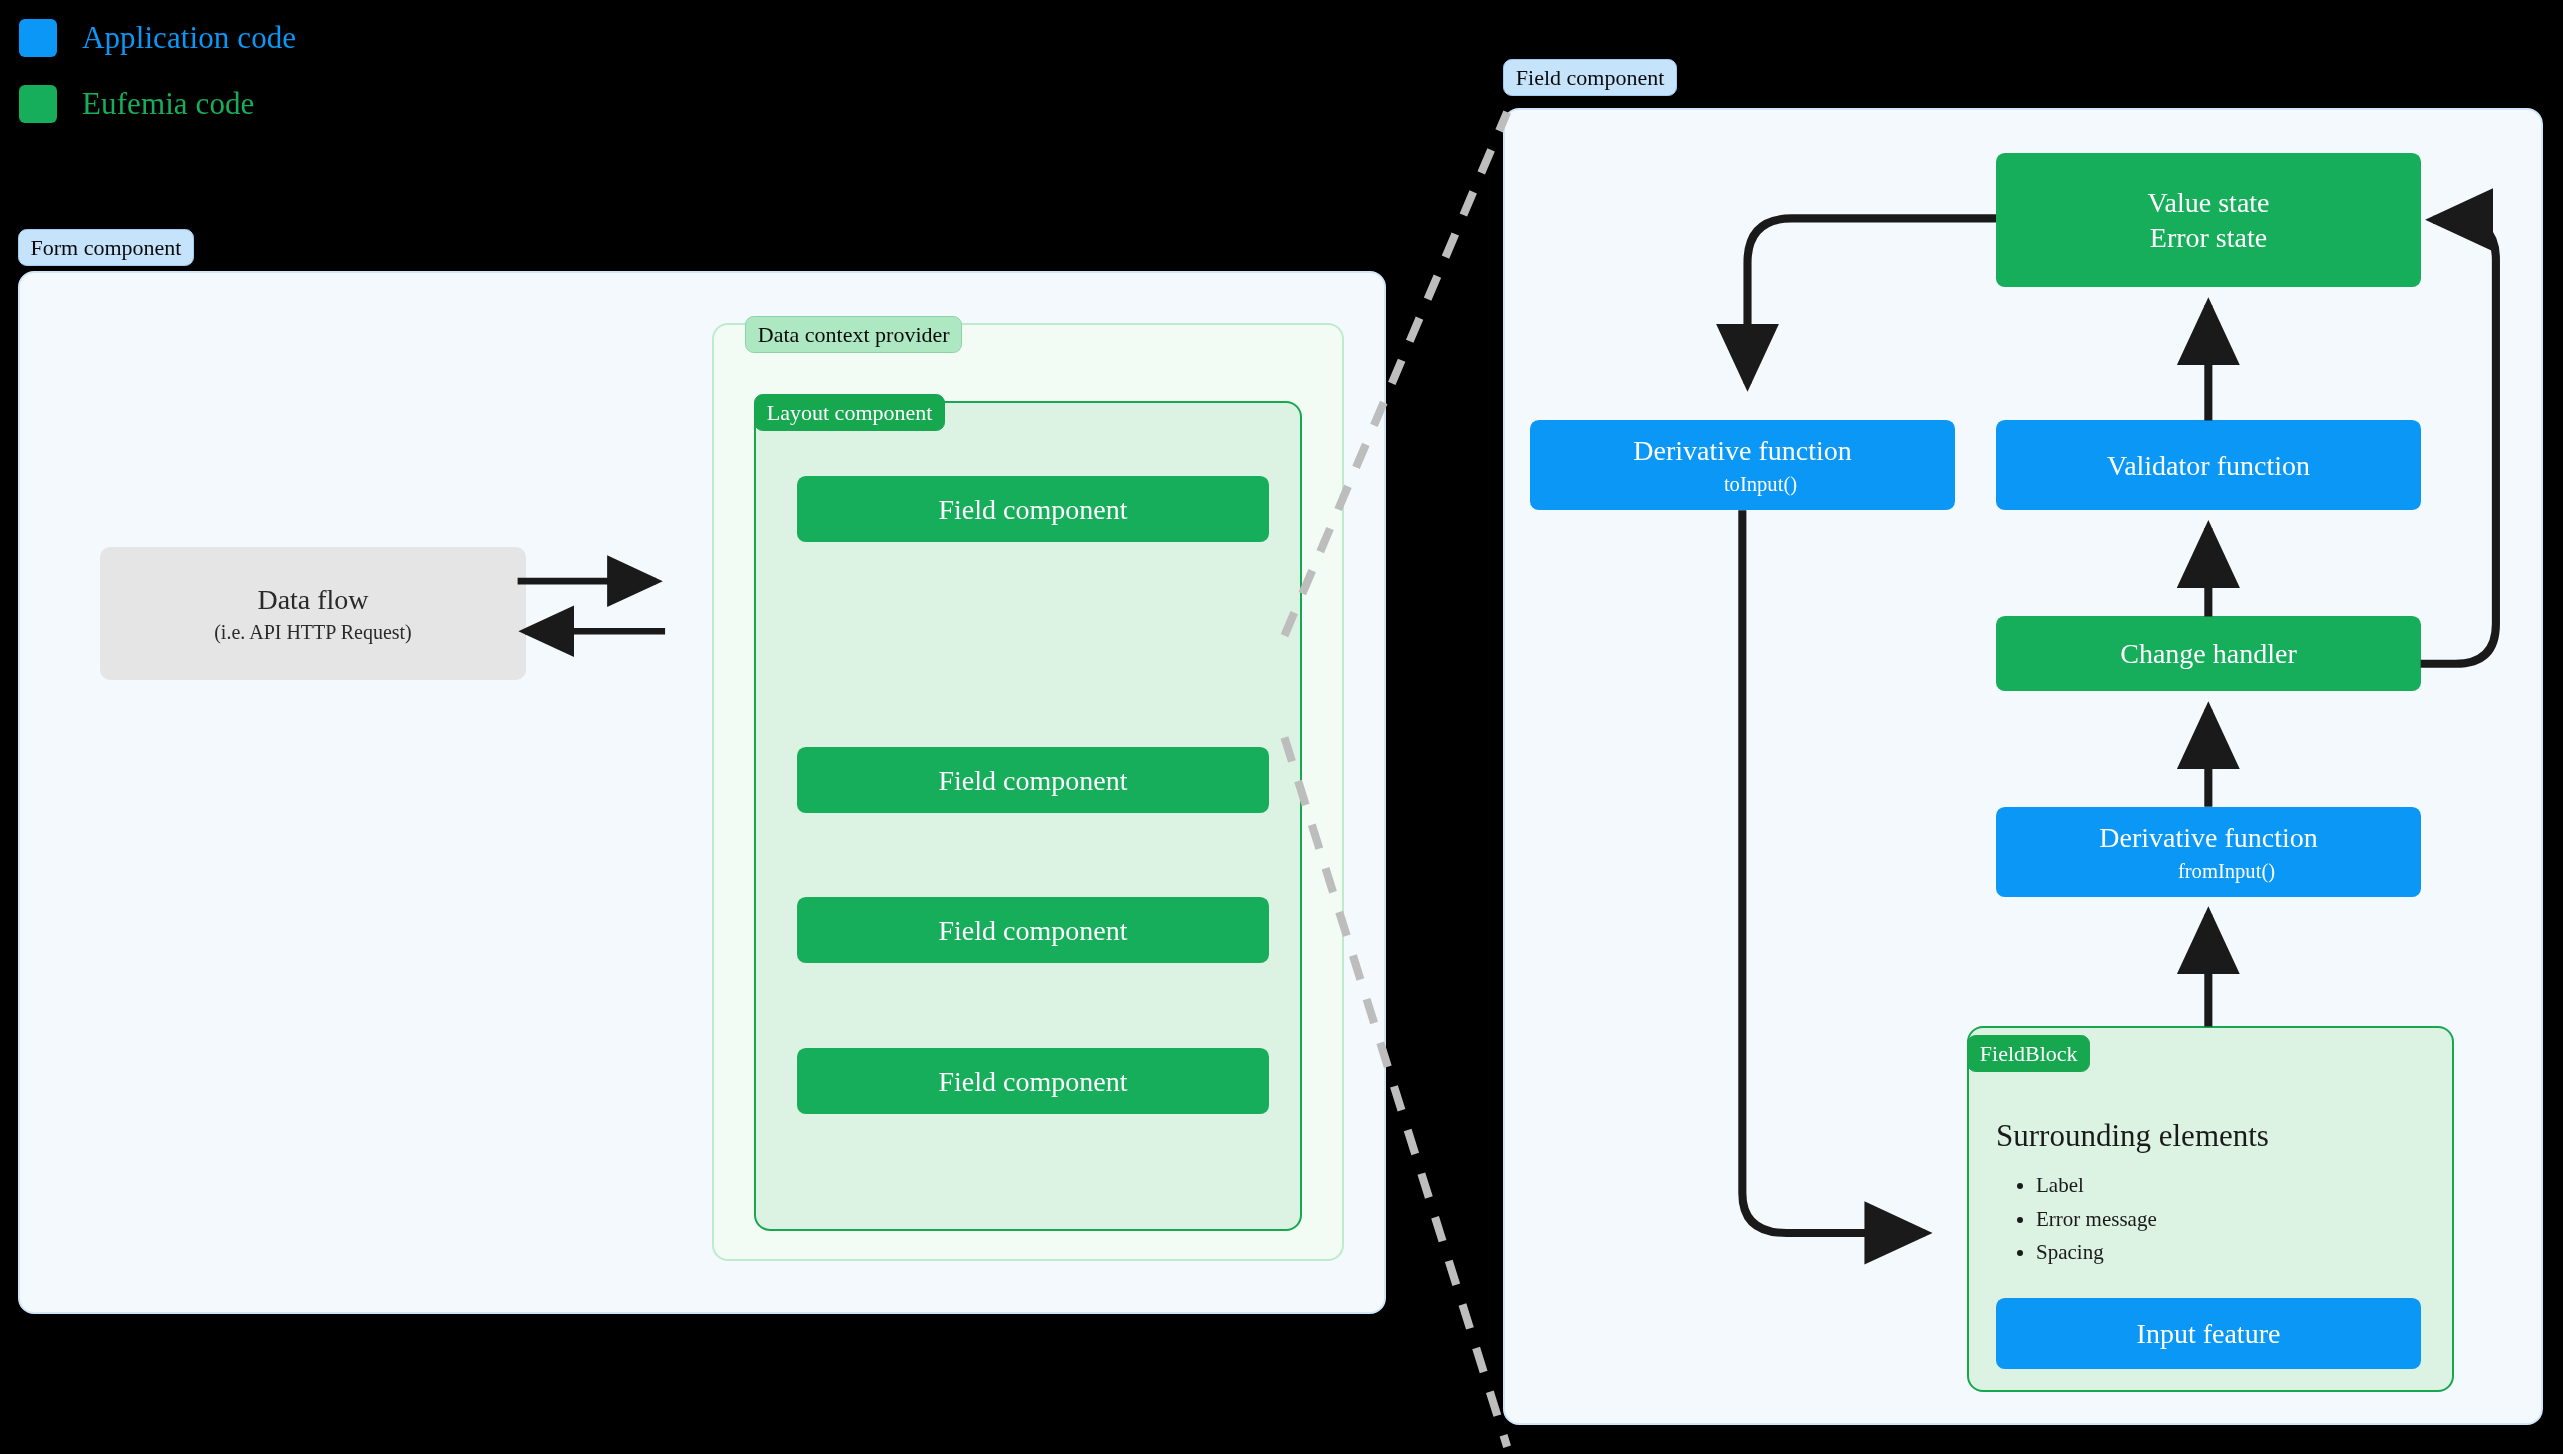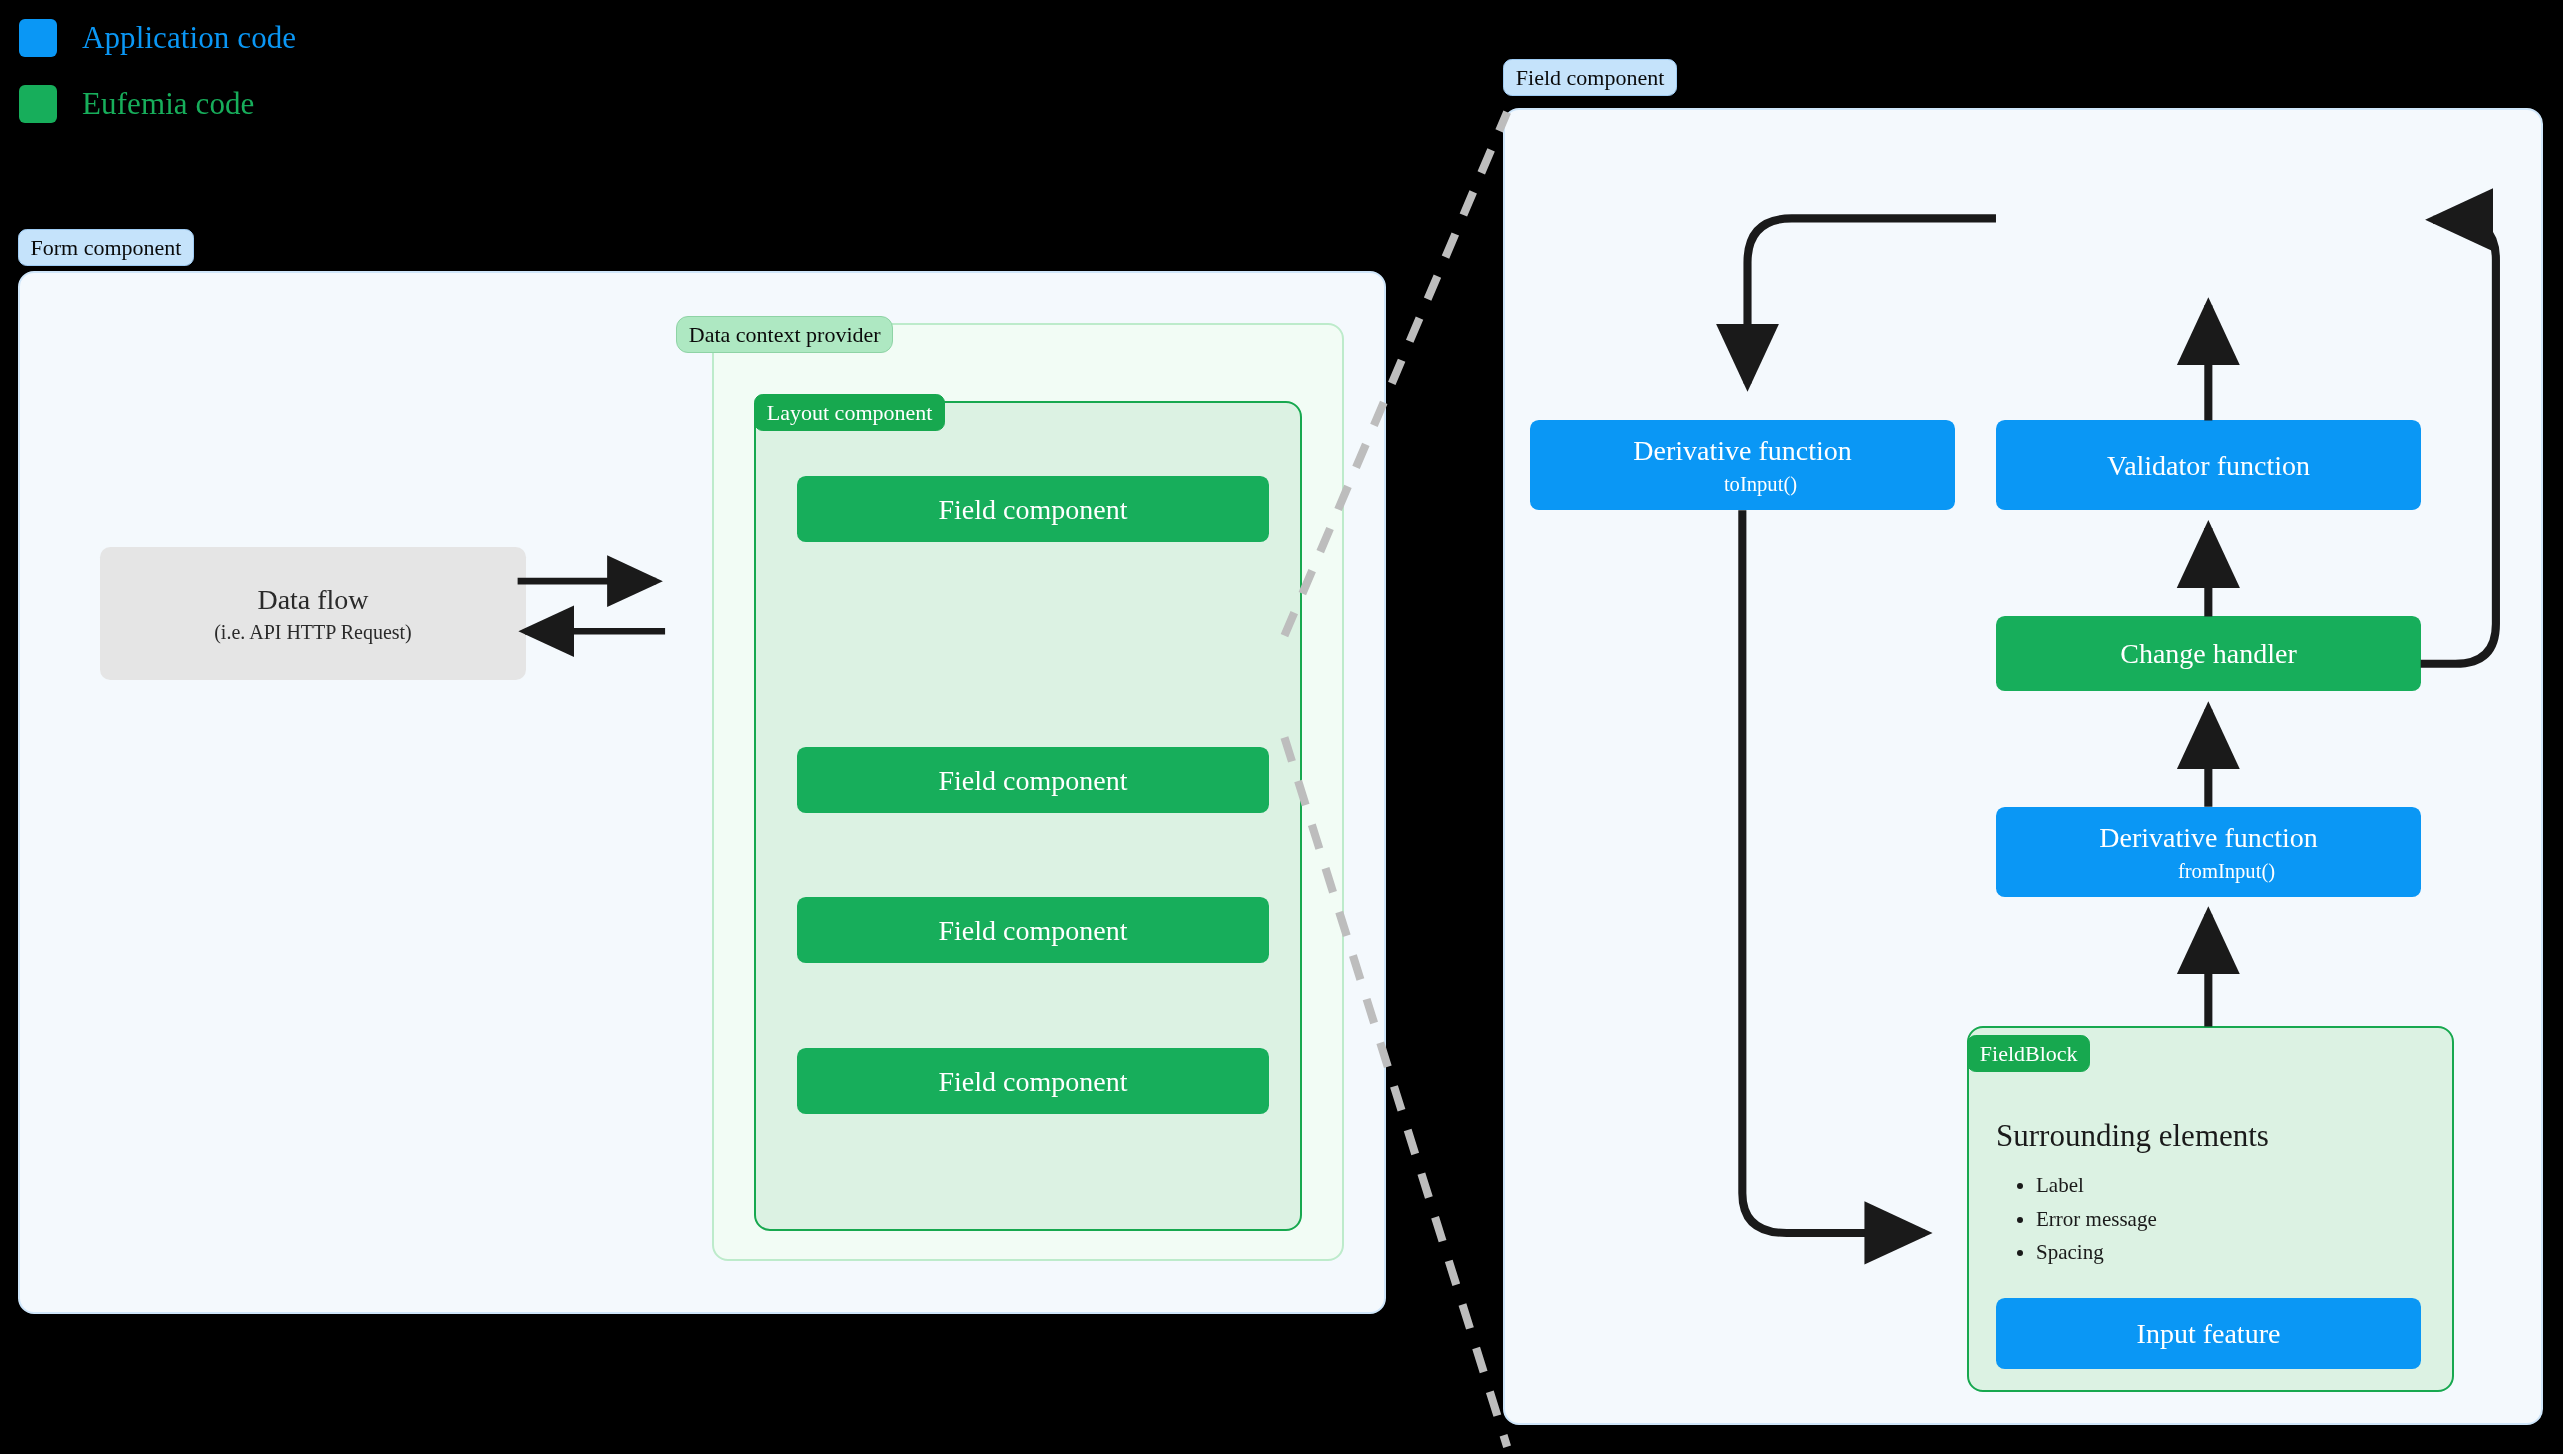--- a/index.html
+++ b/index.html
@@ -132,21 +132,21 @@
 
   <div class="tag tag-blue" style="left:17.7px; top:229px;">Form component</div>
 
   <div class="panel panel-form" style="left:17.7px; top:271px; width:1368px; height:1043px;"></div>
 
   <div class="node node-grey" style="left:52px; top:547px; width:426px; height:133px; border-radius:10.3px;">
     <div class="node-title" style="color:#2a2a2a;">Data flow</div>
     <div class="node-sub-grey">(i.e. API HTTP Request)</div>
   </div>
 
-  <div class="tag tag-green-light" style="left:676px; top:316px;border-radius:12px;">Data context provider</div>
+  <div class="tag tag-green-light" style="left:745px; top:316px;">Data context provider</div>
 
   <div class="panel panel-provider" style="left:712px; top:323px; width:632px; height:938px;"></div>
 
   <div class="tag tag-green-solid" style="left:754px; top:394px;">Layout component</div>
 
   <div class="panel panel-layout" style="left:754px; top:401px; width:548px; height:830px;"></div>
 
   <div class="node node-green" style="left:797px; top:476px; width:472px; height:66px;">
     <div class="node-title">Field component</div>
   </div>
@@ -157,20 +157,24 @@
     <div class="node-title">Field component</div>
   </div>
   <div class="node node-green" style="left:797px; top:1048px; width:472px; height:66px;">
     <div class="node-title">Field component</div>
   </div>
 
   <div class="tag tag-blue" style="left:1503px; top:59px;">Field component</div>
 
   <div class="panel panel-field" style="left:1503px; top:108px; width:1040px; height:1317px;"></div>
 
+  <div class="node node-green" style="left:1996px; top:153px; width:425px; height:134px;">
+    <div class="node-title">Value state</div>
+    <div class="node-title">Error state</div>
+  </div>
 
   <div class="node node-blue" style="left:1530px; top:420px; width:425px; height:90px;">
     <div class="node-title">Derivative function</div>
     <div class="node-sub">toInput()</div>
   </div>
 
   <div class="node node-blue" style="left:1996px; top:420px; width:425px; height:90px;">
     <div class="node-title">Validator function</div>
   </div>
 

